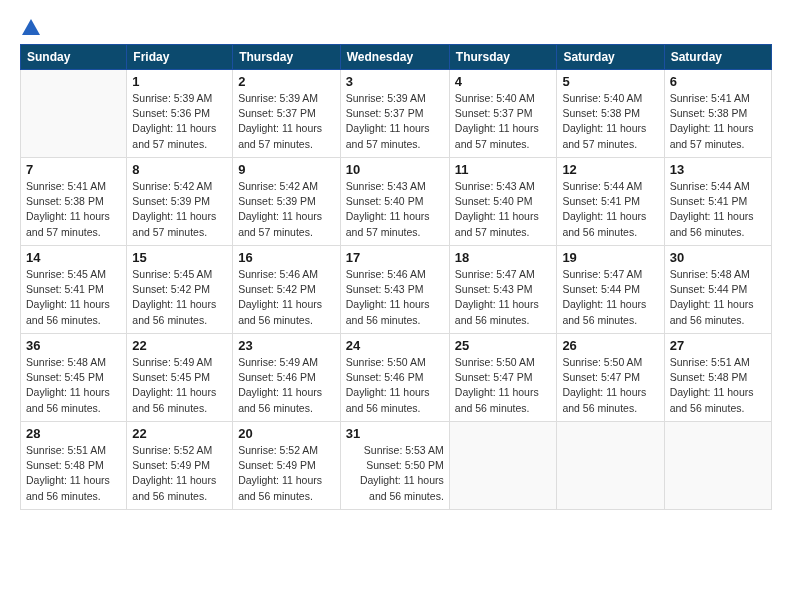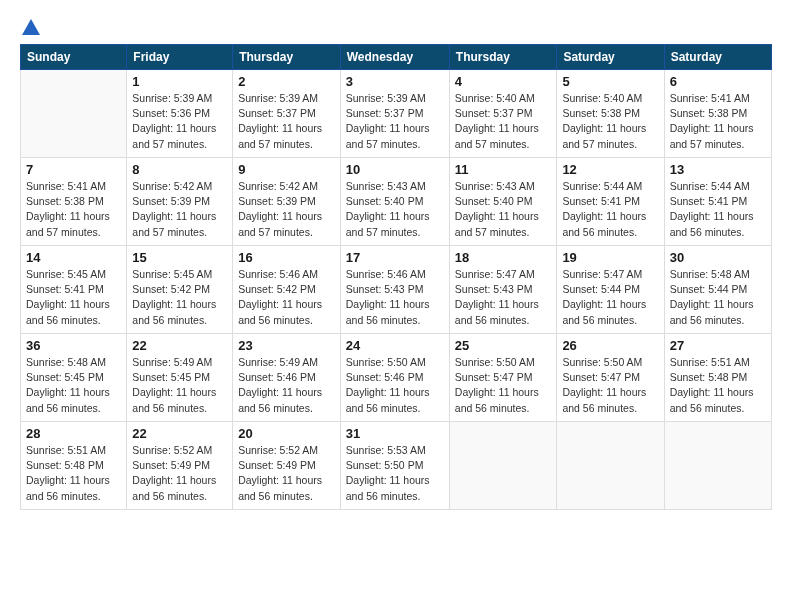--- a/index.html
+++ b/index.html
@@ -344,21 +344,21 @@
           </td>
           <td>
             <span class="day-num">20</span>
             <div class="day-info" style="white-space: pre-line;">Sunrise: 5:52 AM
 Sunset: 5:49 PM
 Daylight: 11 hours
 and 56 minutes.</div>
           </td>
           <td>
             <span class="day-num">31</span>
-            <div class="day-info" style="white-space: pre-line;">Sunrise: 5:53 AM
+            <div class="day-info" style="white-space: pre-line; text-align: right;">Sunrise: 5:53 AM
 Sunset: 5:50 PM
 Daylight: 11 hours
 and 56 minutes.</div>
           </td>
           <td class="empty"></td>
           <td class="empty"></td>
           <td class="empty"></td>
         </tr>
       </tbody>
   </table>

